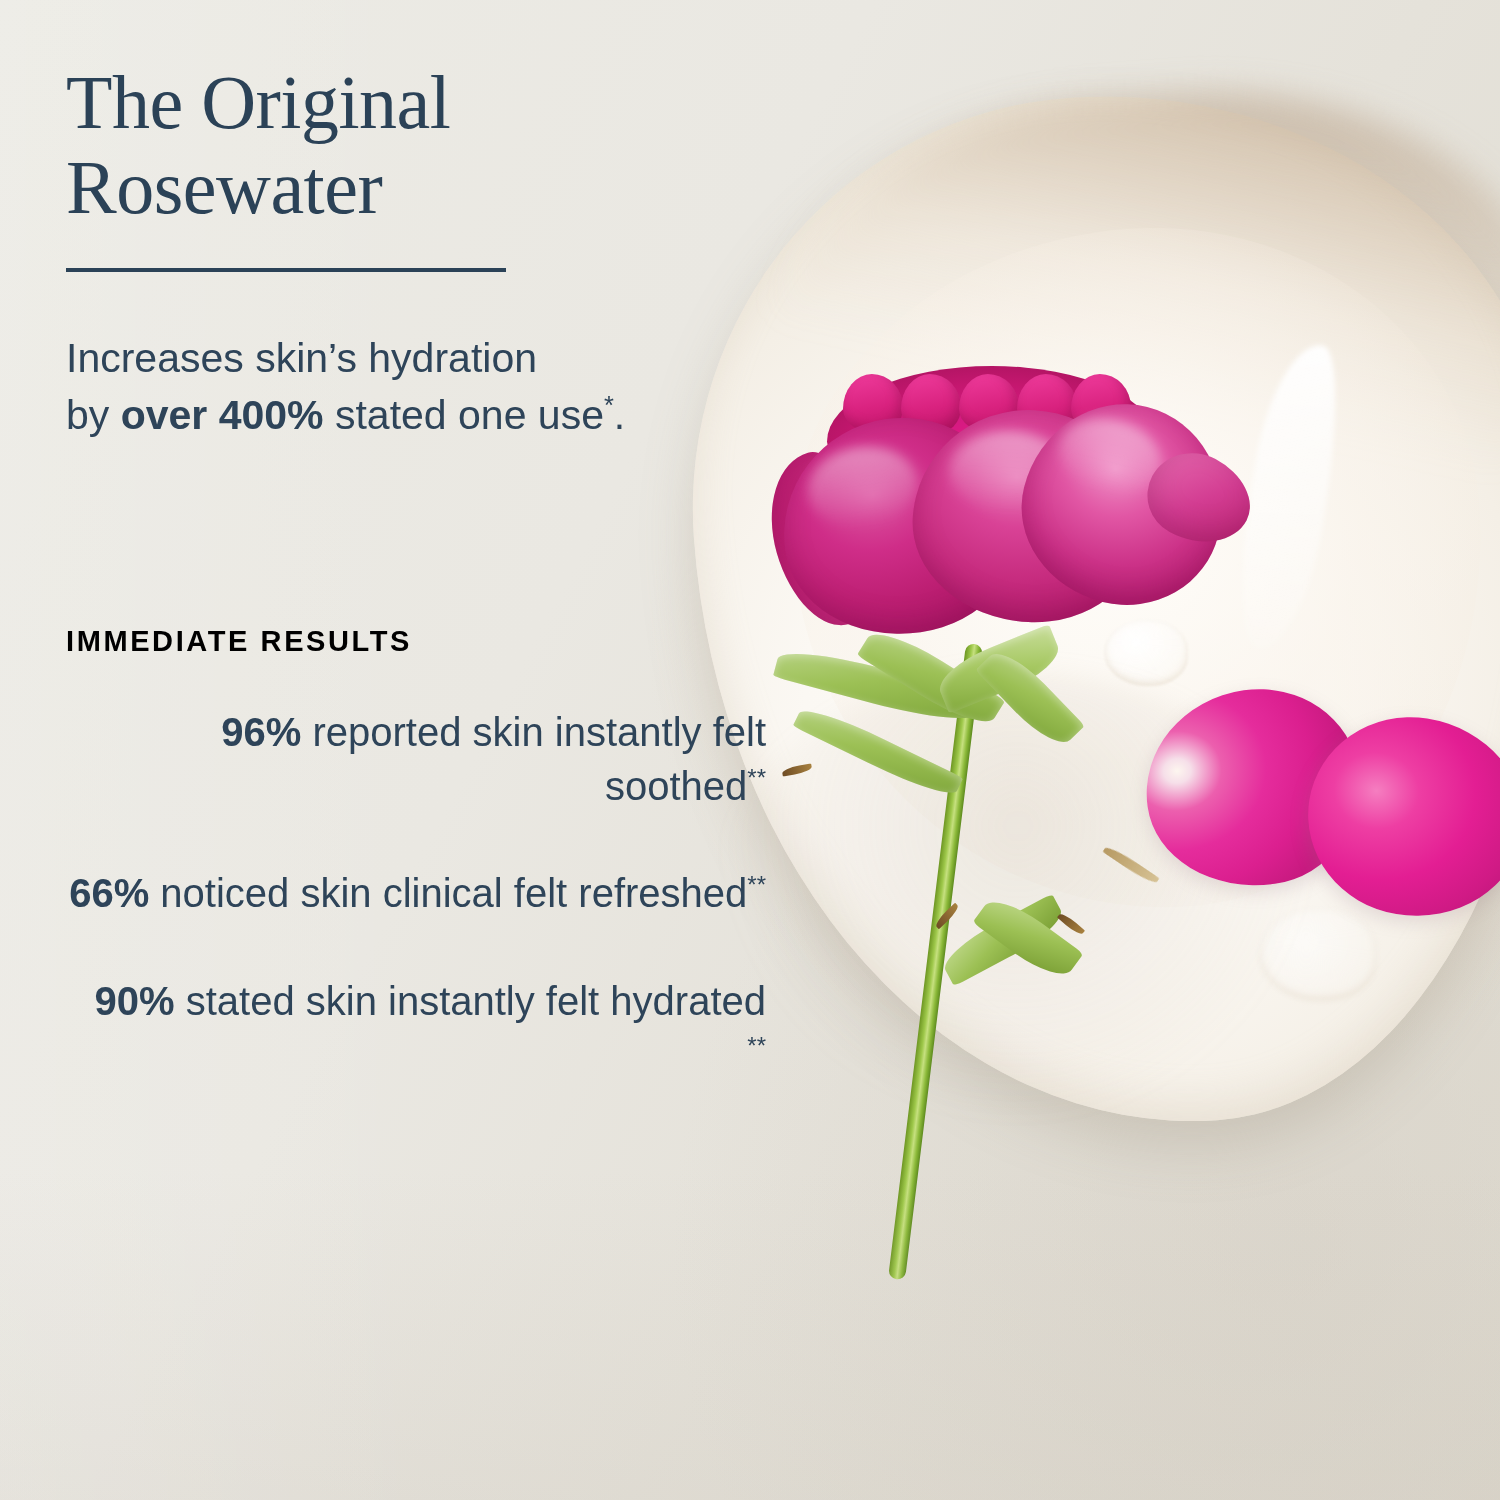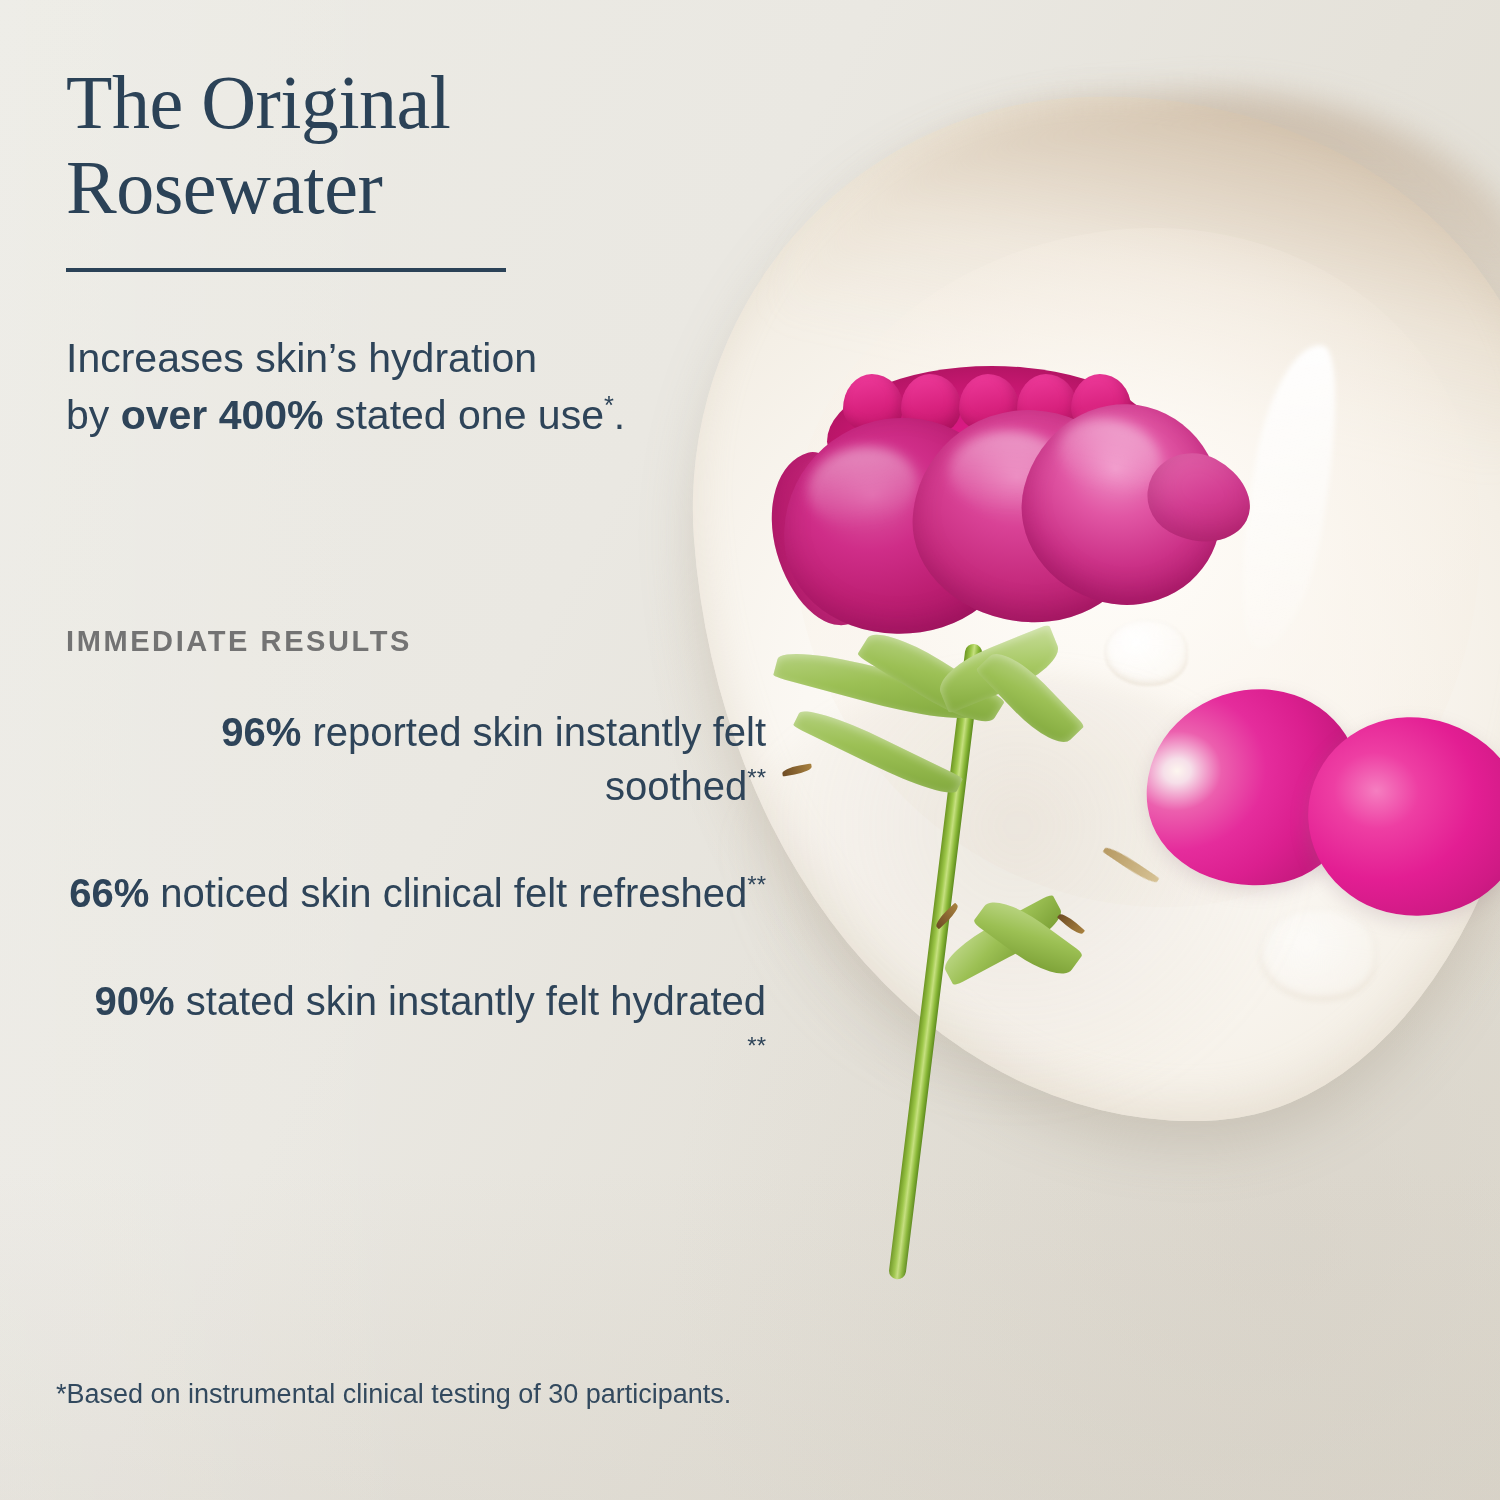--- a/index.html
+++ b/index.html
@@ -276,21 +276,21 @@
     font-weight:400;
   }
   .subtitle b { font-weight:700; }
   .subtitle sup { font-size:0.62em; vertical-align:super; line-height:0; }
 
   .section-label {
     position:absolute; left:66px; top:625px;
     font-size:29px;
     font-weight:700;
     letter-spacing:2.6px;
-    color:#737373;
+    color:#000000;
   }
 
   .stats { position:absolute; left:66px; top:706px; width:700px;text-align:right; }
   .stat {
     font-size:40px;
     line-height:1.34;
     color:#2e4459;
     margin-bottom:54px;
   }
   .stat .pct { font-weight:700; }
@@ -388,17 +388,16 @@
         <span class="pct">66%</span><span> noticed skin clinical felt refreshed</span><sup>**</sup>
       </div>
 
       <div class="stat">
         <span class="pct">90%</span><span> stated skin instantly felt hydrated </span><sup>**</sup>
       </div>
 
     </div>
 
     <div class="footnotes">
-      <div>*Based on instrumental clinical testing of 30 participants.</div>
     </div>
 
   </div>
 </div>
 
 </body></html>

